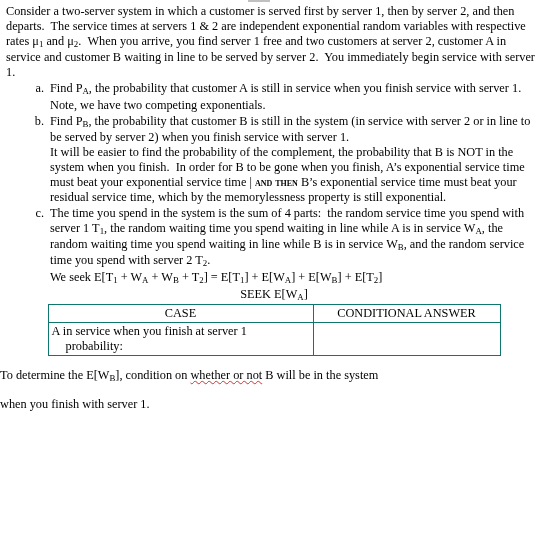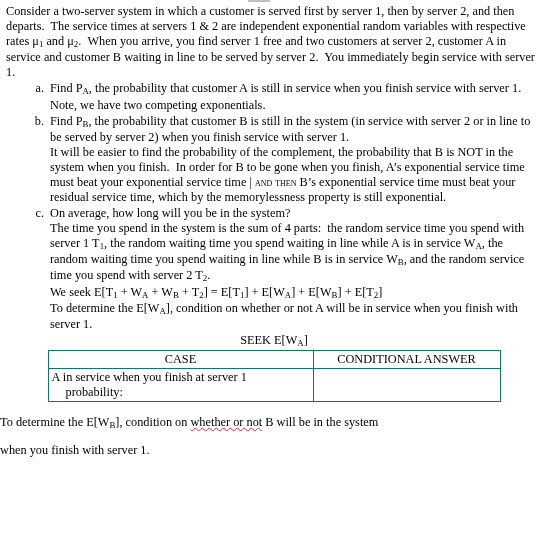--- a/index.html
+++ b/index.html
@@ -55,20 +55,21 @@
   }
   .indent-a { margin-left: 28px; }
   .indent-b { margin-left: 28px; }
   sub {
     font-size: 0.72em;
     vertical-align: -0.28em;
   }
   .smallcaps {
     font-variant: small-caps;
     font-size: 0.92em;
+    font-weight: bold;
   }
   .tbl-title {
     text-align: center;
     margin: 2px 0 1px 0;
     line-height: 1.1;
   }
   table.seek {
     border-collapse: collapse;
     margin: 0 auto;
     width: 438px;
@@ -134,24 +135,22 @@
       <div class="item-marker">b.</div>
       <div class="item-body">
         <p>Find P<sub>B</sub>, the probability that customer B is still in the system (in service with server 2 or in line to be served by server 2) when you finish service with server 1.</p>
         <p>It will be easier to find the probability of the complement, the probability that B is NOT in the system when you finish.&nbsp; In order for B to be gone when you finish, A’s exponential service time must beat your exponential service time <span class="vbar">|</span> <span class="smallcaps">and then</span> B’s exponential service time must beat your residual service time, which by the memorylessness property is still exponential.</p>
       </div>
     </div>
 
     <div class="item indent-b">
       <div class="item-marker">c.</div>
       <div class="item-body">
-        <p>On average, how long will you be in the system?</p>
         <p>The time you spend in the system is the sum of 4 parts:&nbsp; the random service time you spend with server 1 T<sub>1</sub>, the random waiting time you spend waiting in line while A is in service W<sub>A</sub>, the random waiting time you spend waiting in line while B is in service W<sub>B</sub>, and the random service time you spend with server 2 T<sub>2</sub>.</p>
         <p>We seek E[T<sub>1</sub> + W<sub>A</sub> + W<sub>B</sub> + T<sub>2</sub>] = E[T<sub>1</sub>] + E[W<sub>A</sub>] + E[W<sub>B</sub>] + E[T<sub>2</sub>]</p>
-        <p>To determine the E[W<sub>A</sub>], condition on whether or not A will be in service when you finish with server 1.</p>
       </div>
     </div>
 
   </div>
 
   <div class="tbl-title">SEEK E[W<sub>A</sub>]</div>
 
   <table class="seek">
     <thead>
       <tr>

